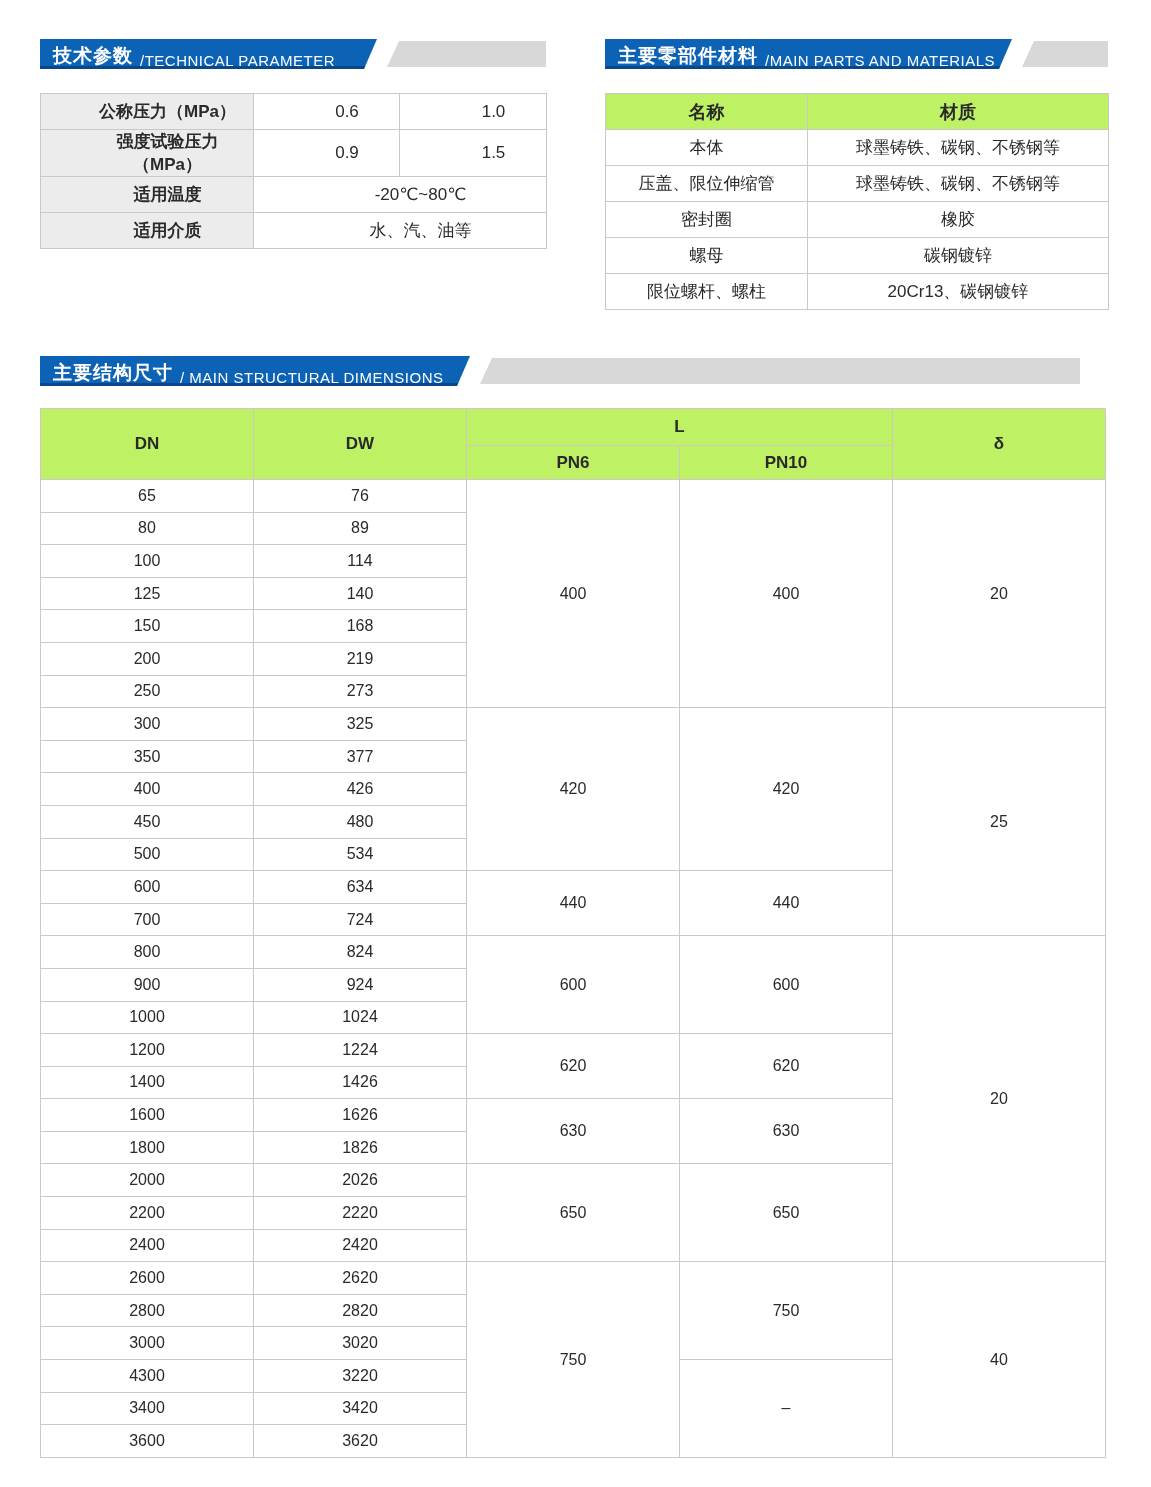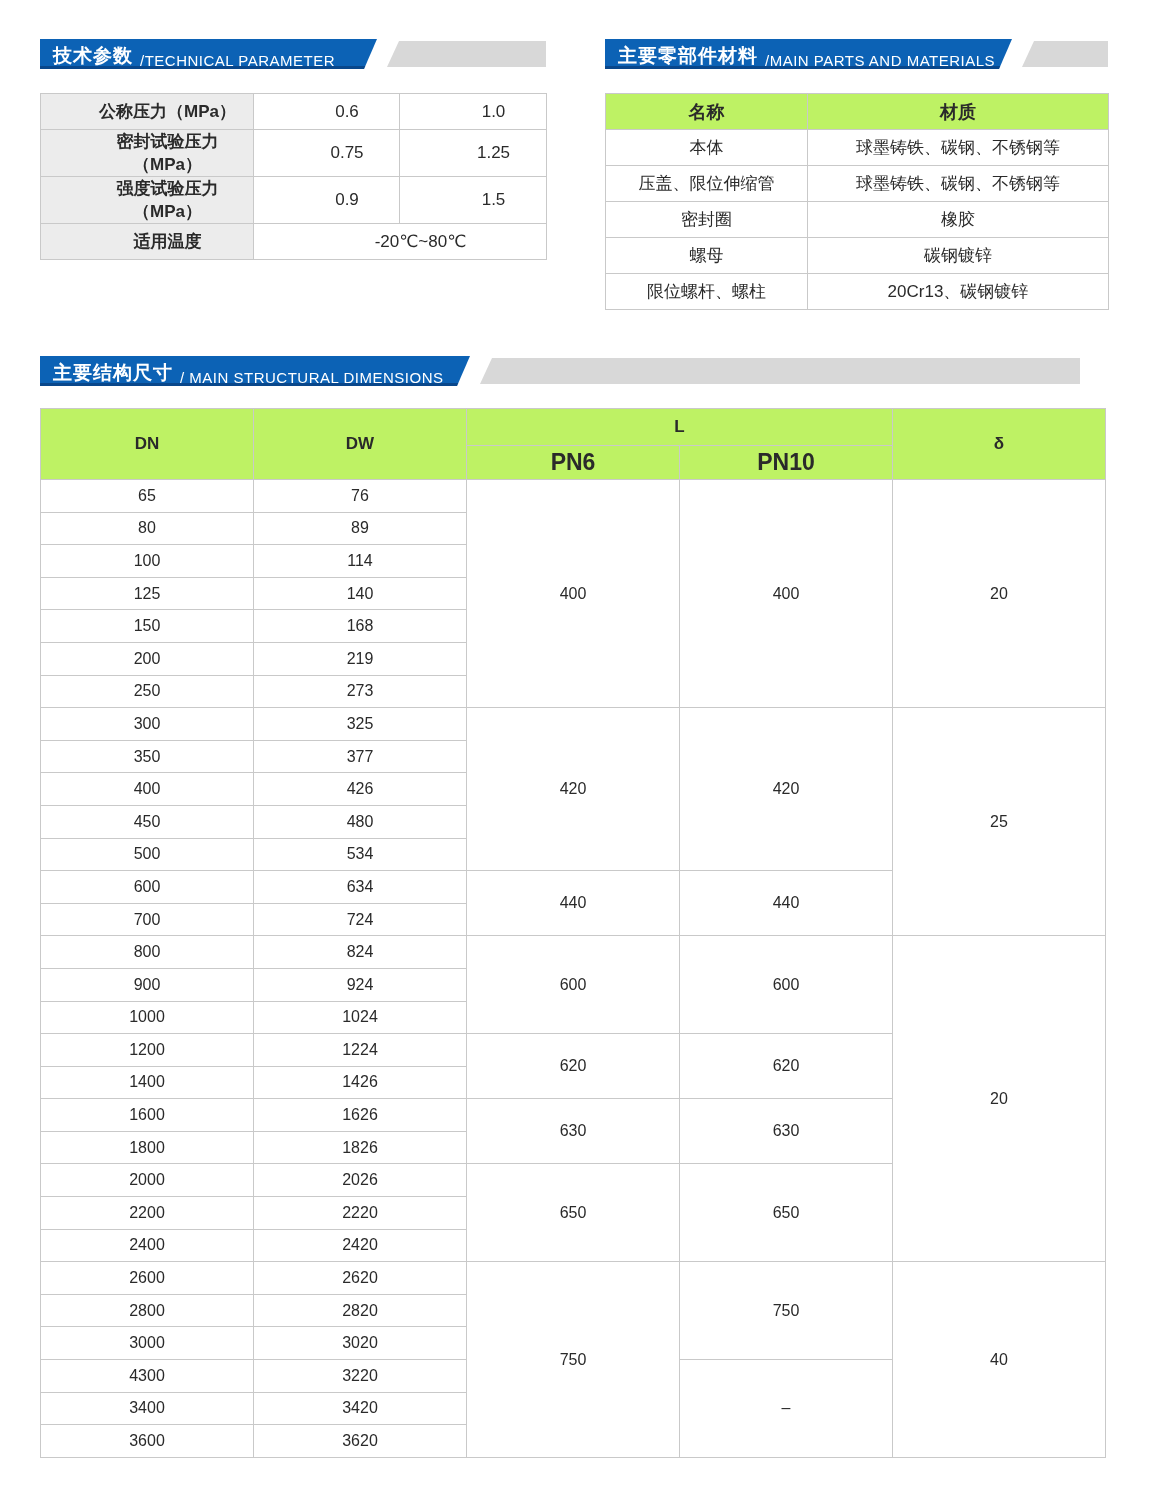--- a/index.html
+++ b/index.html
@@ -38,21 +38,21 @@
   
   .t2 { position:absolute; left:605px; top:93px; width:503px; }
   .t2 td, .t2 th { height:35px; font-size:17px; }
   .t2 col.c0 { width:202px; } .t2 col.c1 { width:301px; }
   .t2 th { font-size:18px; }
 
   
   .t3 { position:absolute; left:40px; top:408px; width:1066px; }
   .t3 col { width:213px; }
   .t3 thead tr.h1 th { height:36px; font-size:17px; }
-  .t3 thead tr.h2 th { height:33px; font-size:23px; }
+  .t3 thead tr.h2 th { height:33px; font-size:17px; }
   .t3 tbody td { height:31.6px; font-size:16px; }
 </style>
 </head>
 <body>
 
 <div class="banner" style="left:40px; top:39px; width:506px;">
   <div class="banner-gray" style="left:347px;"></div>
   <div class="banner-blue" style="width:337px;">
     <span class="banner-zh">技术参数</span>
     <span class="banner-en">/TECHNICAL PARAMETER</span>
@@ -81,32 +81,31 @@
       <col class="c1">
       <col class="c2">
     </colgroup>
   <tbody>
       <tr>
         <td class="lbl">公称压力（MPa）</td>
         <td>0.6</td>
         <td>1.0</td>
       </tr>
       <tr>
-        <td class="lbl">密封试验压力（MPa）</td>
-        <td>0.75</td>
-        <td>1.25</td>
-      </tr>
-      <tr>
         <td class="lbl">强度试验压力（MPa）</td>
         <td>0.9</td>
         <td>1.5</td>
       </tr>
       <tr>
         <td class="lbl">适用温度</td>
         <td colspan="2">-20℃~80℃</td>
+      </tr>
+      <tr>
+        <td class="lbl">适用介质</td>
+        <td colspan="2">水、汽、油等</td>
       </tr>
     </tbody>
 </table>
 
 <table class="t2">
   <colgroup>
       <col class="c0">
       <col class="c1">
     </colgroup>
   <thead>

